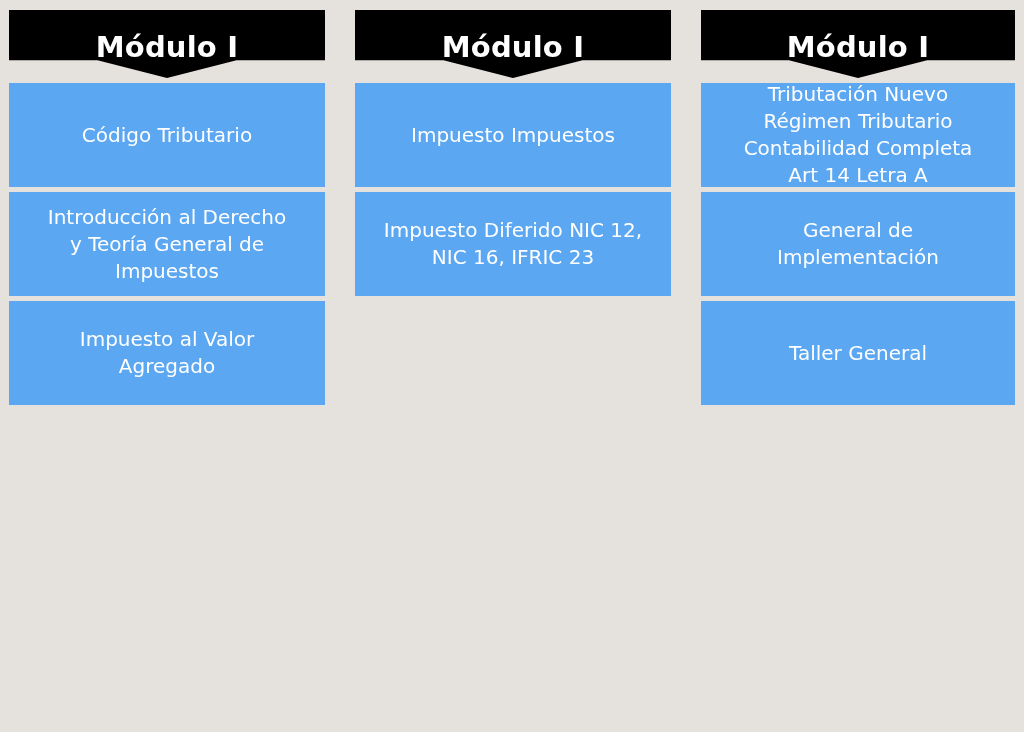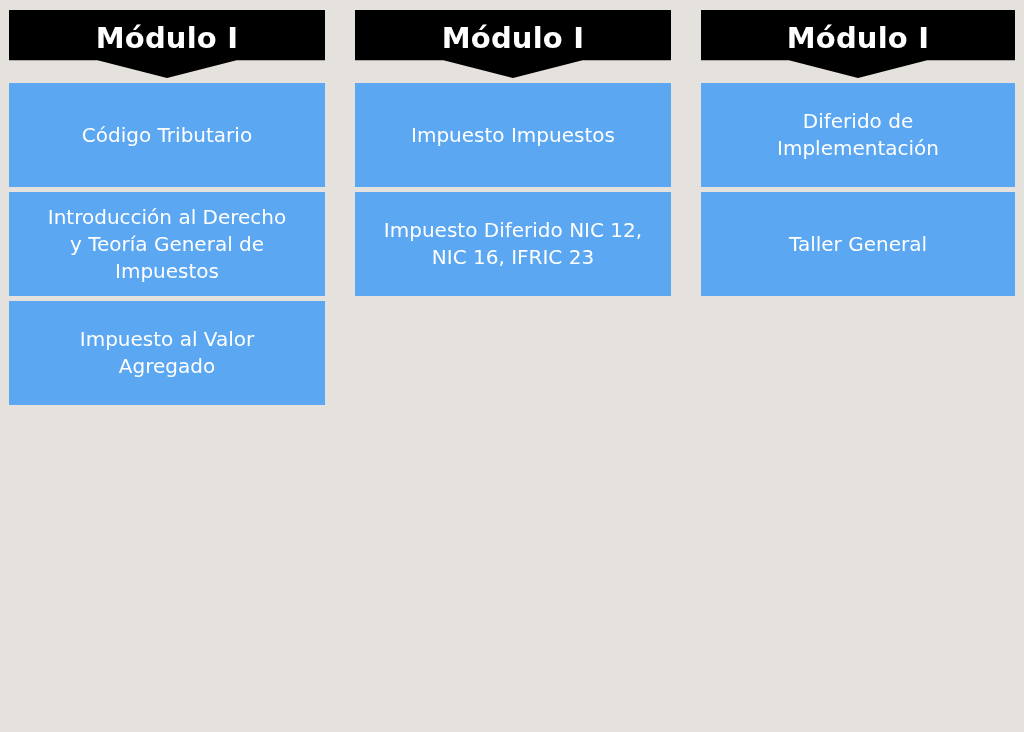--- a/index.html
+++ b/index.html
@@ -36,21 +36,21 @@
   }
   .module-header-shape {
     position: absolute;
     inset: 0;
     background: #000000;
     -webkit-clip-path: polygon(0% 0%, 100% 0%, 100% 74%, 72% 74%, 50% 100%, 28% 74%, 0% 74%);
     clip-path: polygon(0% 0%, 100% 0%, 100% 74%, 72% 74%, 50% 100%, 28% 74%, 0% 74%);
   }
   .module-header-label {
     position: absolute;
-    top: 3px;
+    top: 12px;
     left: 0;
     width: 100%;
     height: 50px;
     line-height: 50px;
     text-align: center;
     color: #ffffff;
     font-size: 29px;
     font-weight: bold;
     letter-spacing: 0.2px;
     font-family: "DejaVu Sans", sans-serif;
@@ -125,21 +125,27 @@
     </div>
   </div>
 
   <div class="column col-2">
     <div class="module-header">
       <div class="module-header-shape"></div>
       <div class="module-header-label">Módulo I</div>
     </div>
     <div class="blocks">
       <div class="block">
-        <span class="block-label">Diferido de
+        <span class="block-label">Tributación Nuevo
+Régimen Tributario
+Contabilidad Completa
+Art 14 Letra A</span>
+      </div>
+      <div class="block">
+        <span class="block-label">General de
 Implementación</span>
       </div>
       <div class="block">
         <span class="block-label">Taller General</span>
       </div>
     </div>
   </div>
 
 </div>
 

